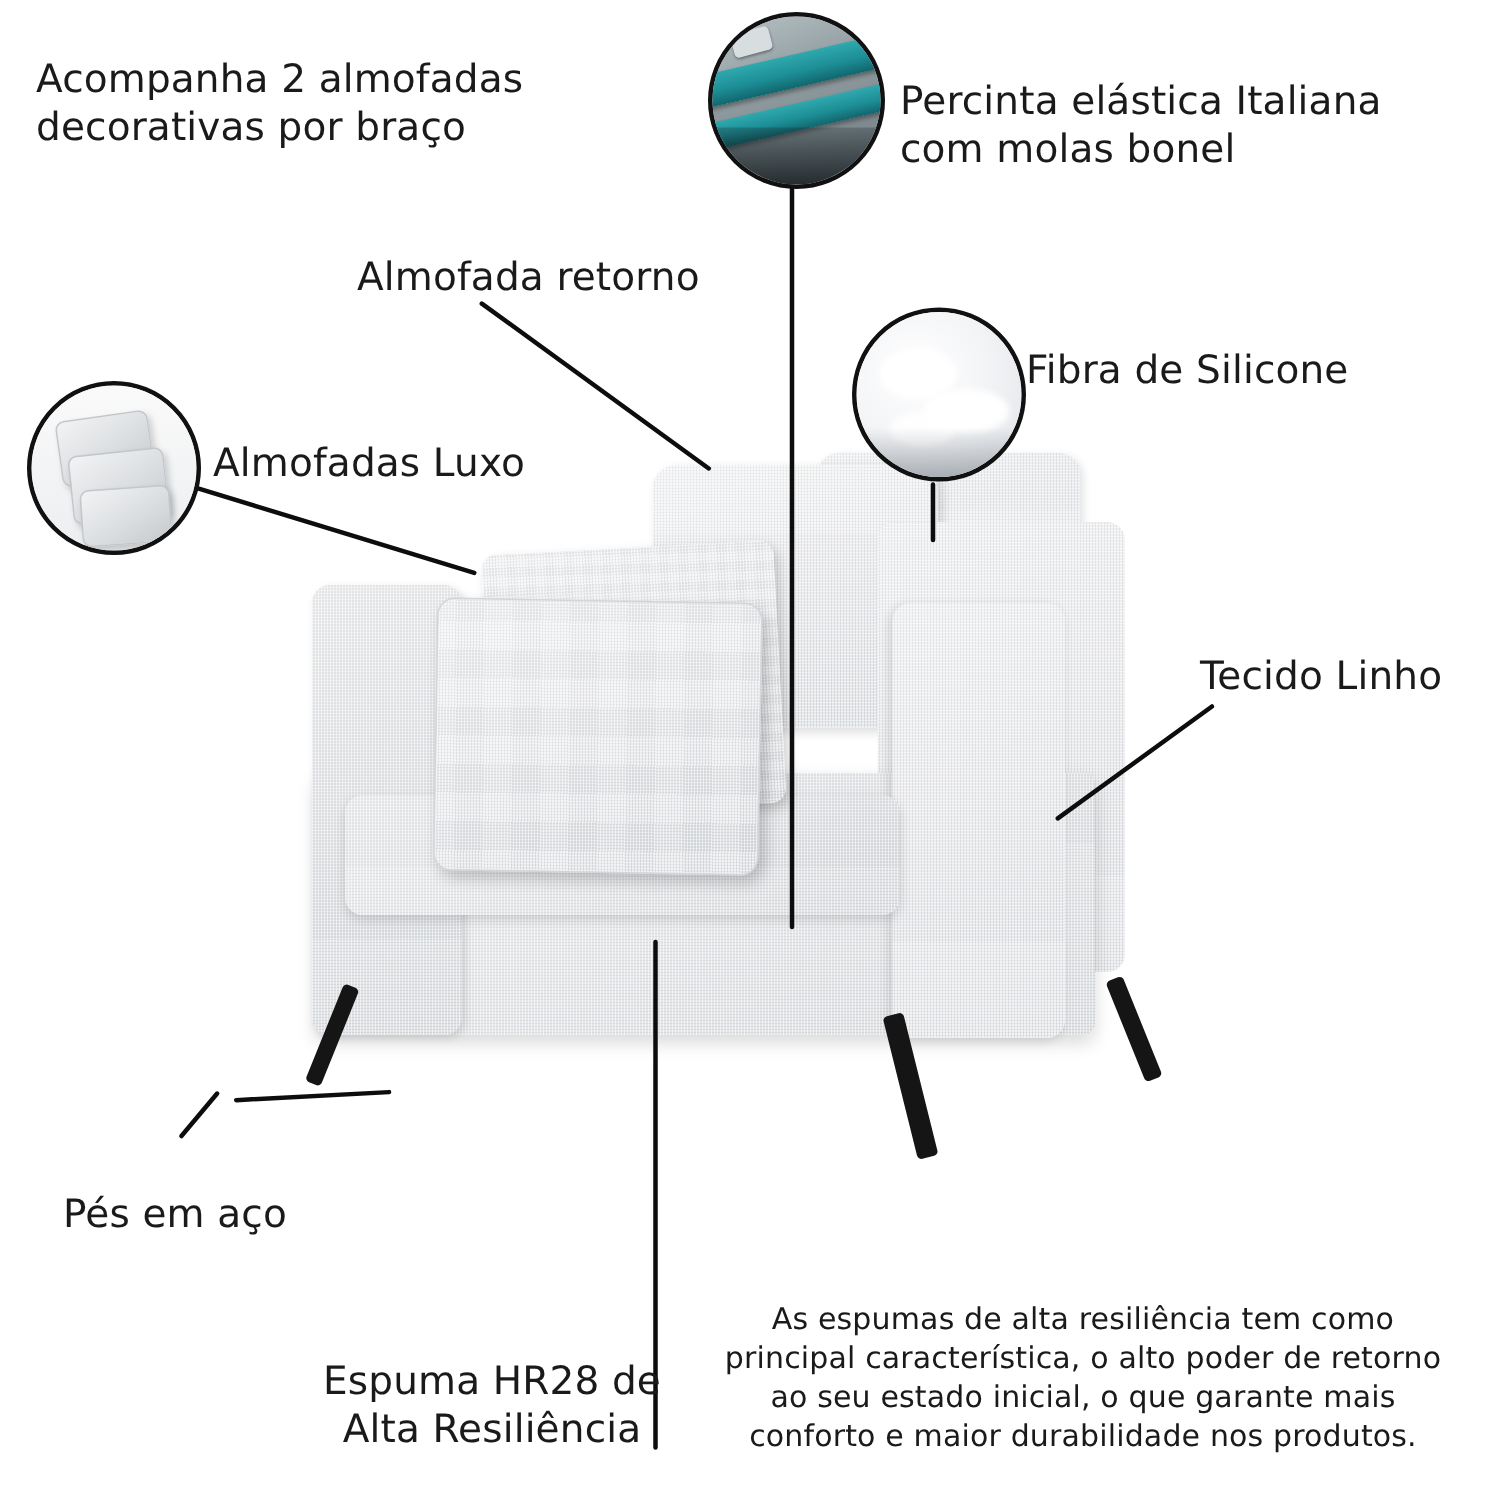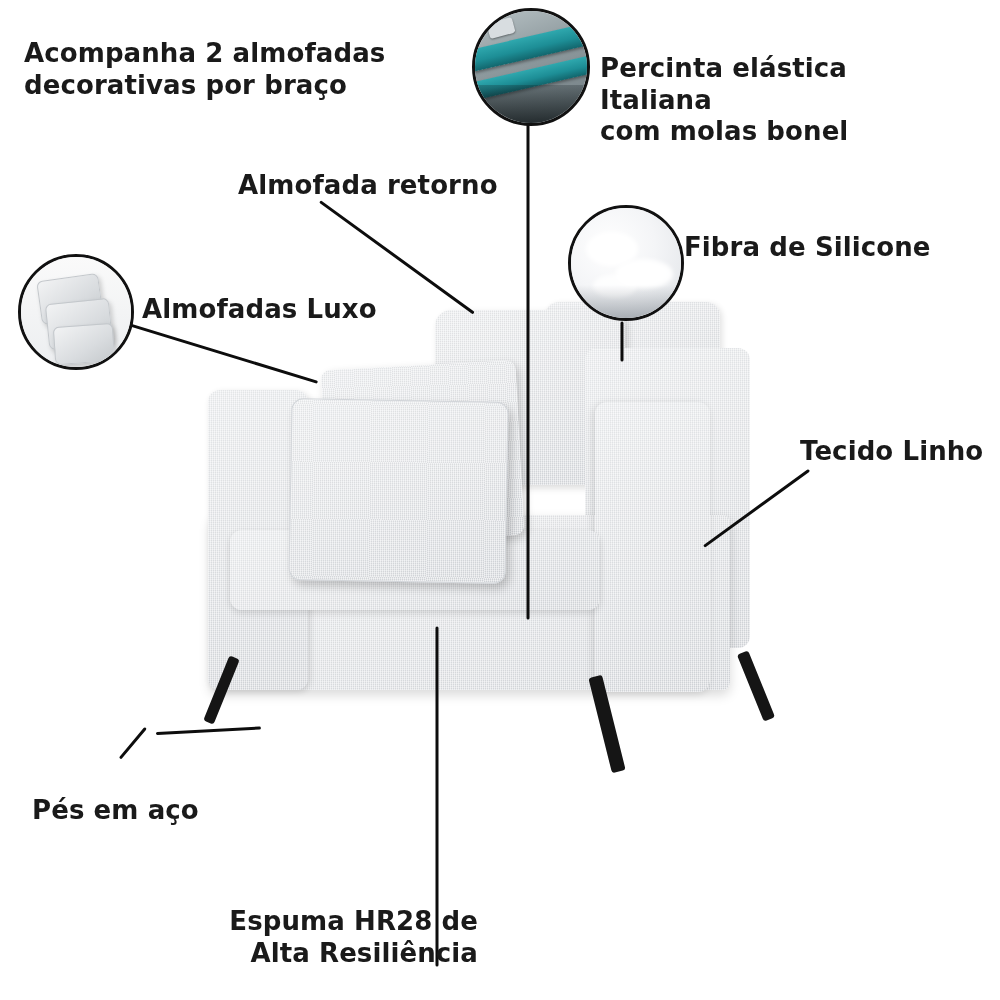--- a/index.html
+++ b/index.html
@@ -7,21 +7,20 @@
     padding: 0;
     background: #ffffff;
   }
   #page {
     position: relative;
     width: 1000px;
     height: 1000px;
     background: #ffffff;
     font-family: "DejaVu Sans", sans-serif;
     overflow: hidden;
-    font-weight: bold;
   }
   .label {
     position: absolute;
     color: #1a1a1a;
     font-size: 26px;
     line-height: 1.22;
     letter-spacing: 0.1px;
     white-space: pre-line;
   }
   .label.small {
@@ -201,19 +200,23 @@
 com molas bonel</div>
 
   <div class="label" style="left:238px; top:170px; width:300px;">Almofada retorno</div>
 
   <div class="label" style="left:142px; top:294px; width:300px;">Almofadas Luxo</div>
 
   <div class="label" style="left:684px; top:232px; width:300px;">Fibra de Silicone</div>
 
   <div class="label" style="left:800px; top:436px; width:260px;">Tecido Linho</div>
 
-  <div class="label" style="left:32px; top:795px; width:280px;">Pés em aço</div>
-
-  <div class="label" style="left:178px; top:906px; width:300px; text-align:right;">Espuma HR28 de
+  <div class="label" style="left:42px; top:795px; width:280px;">Pés em aço</div>
+
+  <div class="label" style="left:178px; top:906px; width:300px; text-align:center;">Espuma HR28 de
 Alta Resiliência</div>
 
+  <div class="label small" style="left:462px; top:866px; width:520px; text-align:center;">As espumas de alta resiliência tem como
+principal característica, o alto poder de retorno
+ao seu estado inicial, o que garante mais
+conforto e maior durabilidade nos produtos.</div>
 
 </div>
 
 </body></html>

